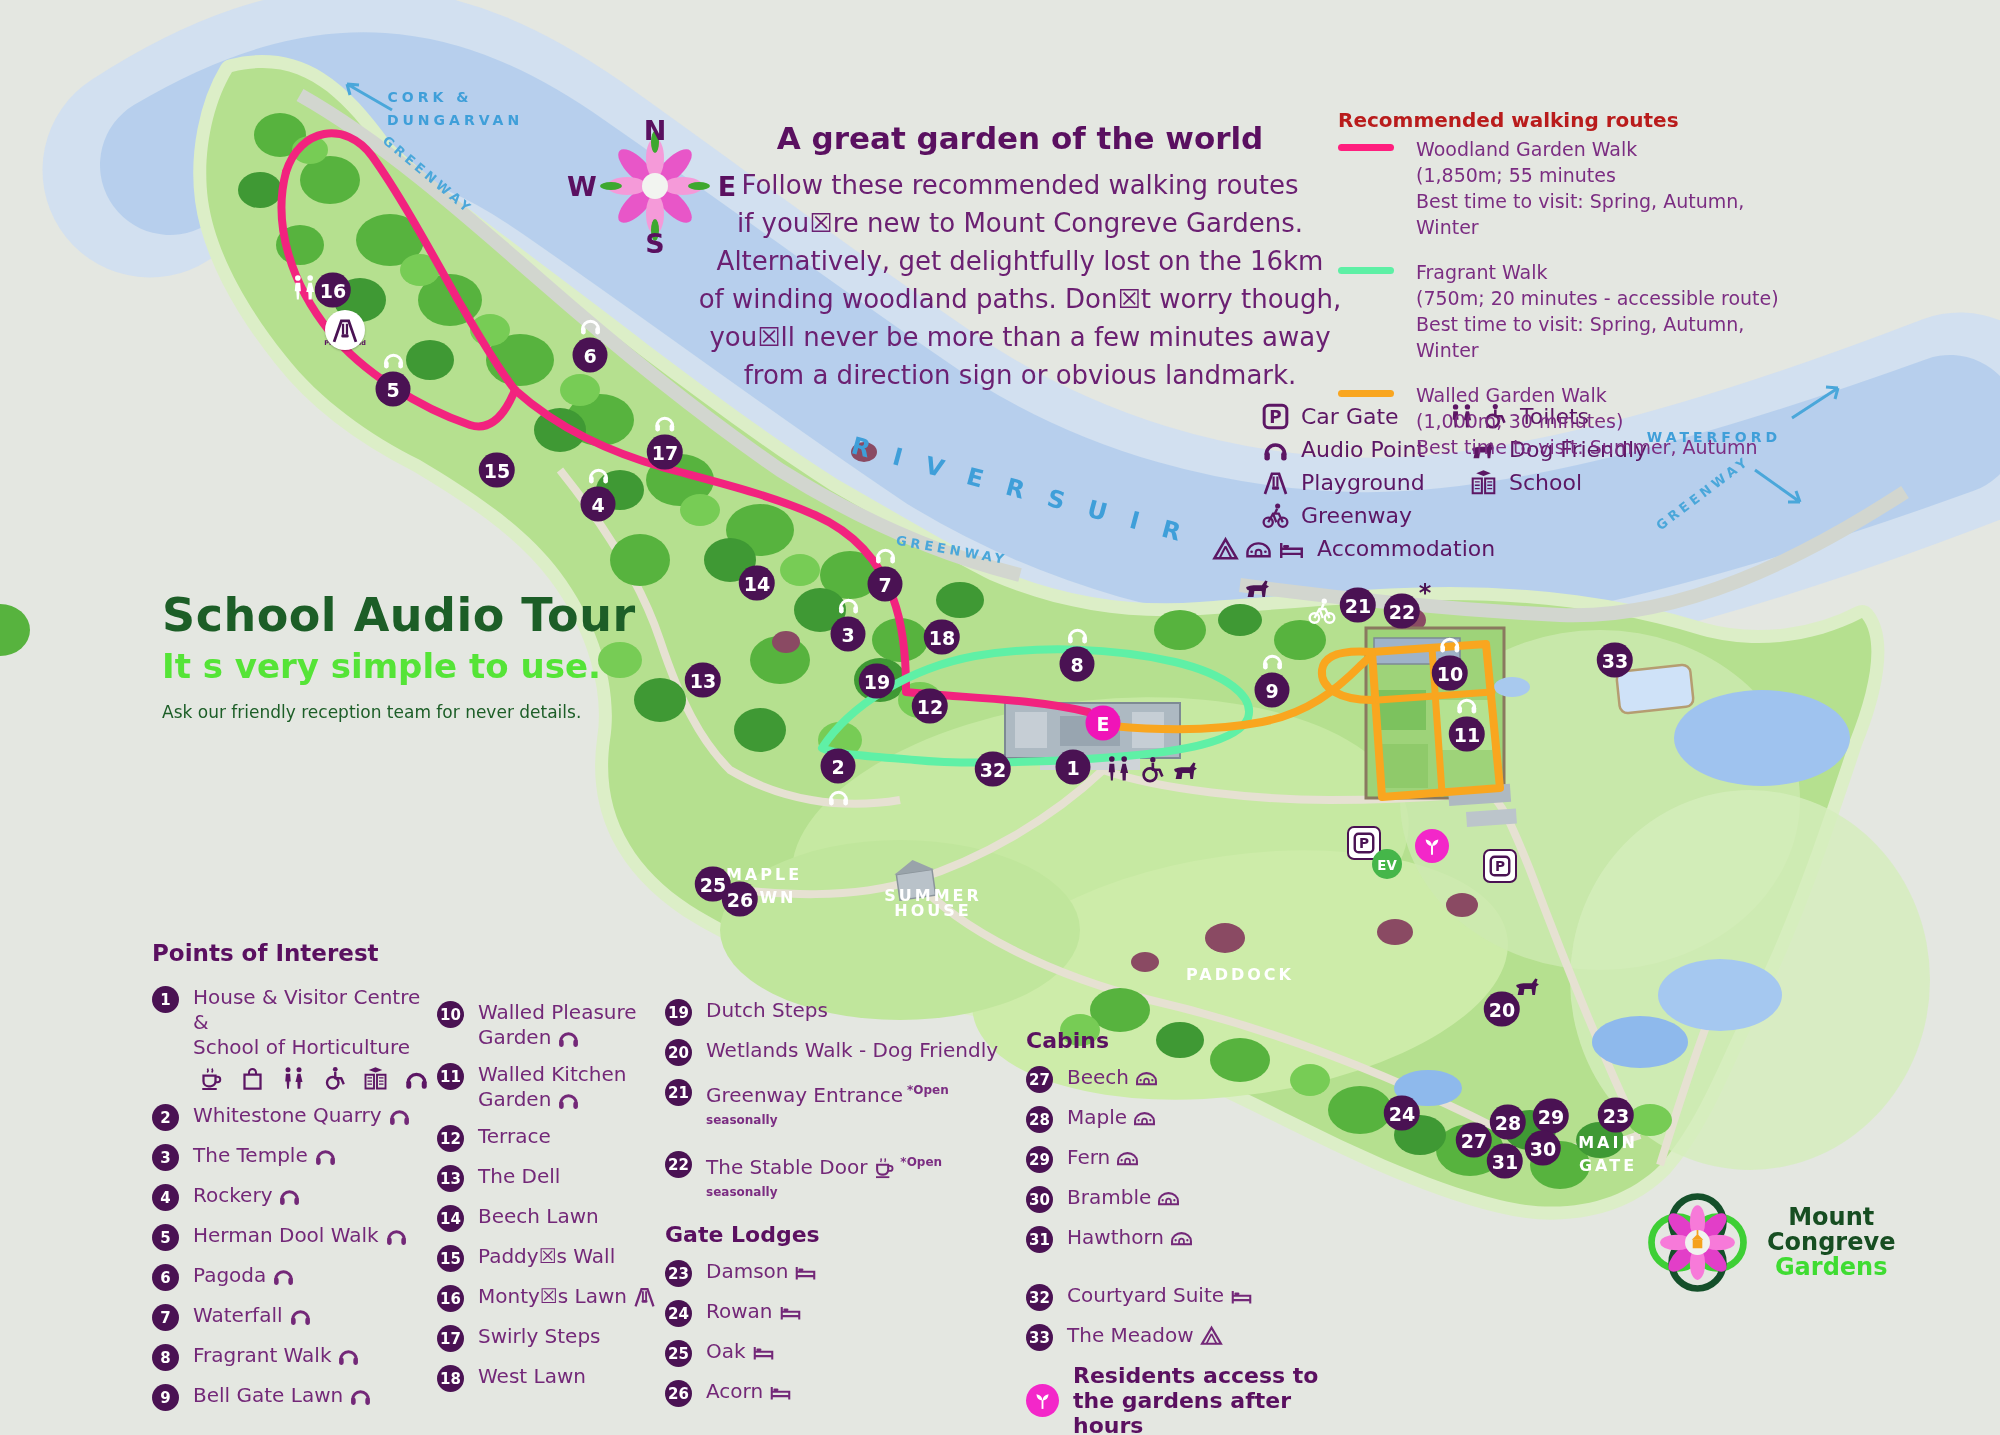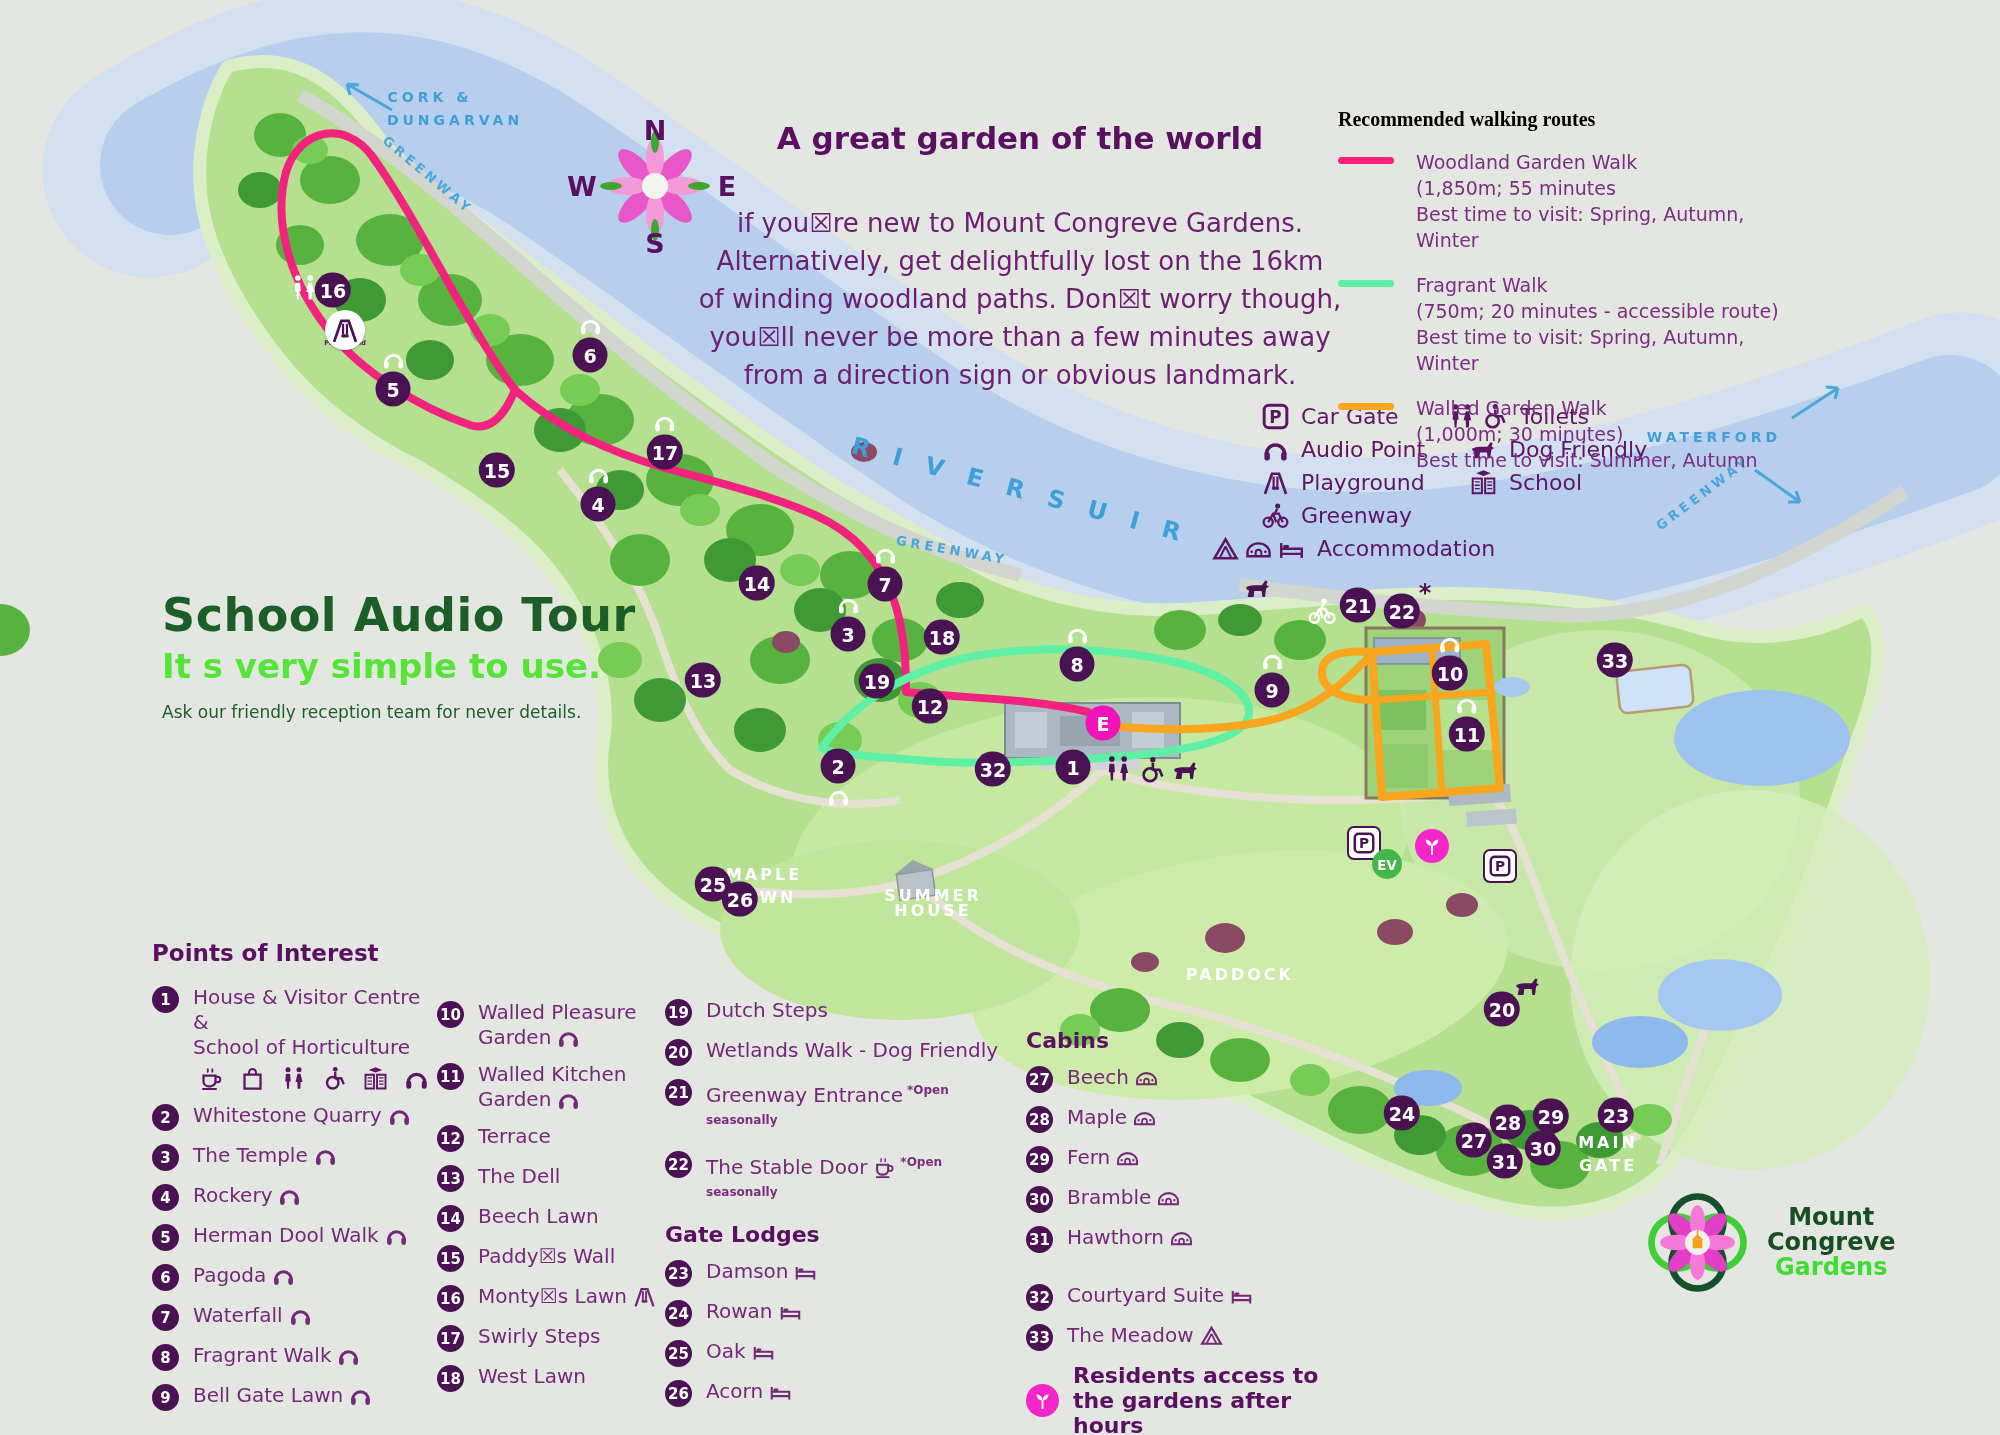--- a/index.html
+++ b/index.html
@@ -37,21 +37,21 @@
   .map-ico.pinkc svg{width:22px;height:22px;}
   .map-ico.evpin{background:#45b649;border-radius:50% 50% 50% 50%;width:30px;height:30px;color:#fff;}
 
   
   .intro{left:690px;top:120px;width:660px;text-align:center;z-index:40;}
   .intro h1{margin:0 0 10px 0;font-size:31px;font-weight:800;color:#5a1060;}
   .intro p{margin:0;font-size:26px;line-height:38px;color:#6b2072;}
 
   
   .routes{left:1338px;top:108px;width:470px;z-index:40;color:#6b2072;}
-  .routes h2{margin:0 0 18px 0;font-size:20px;font-weight:800;color:#000000;font-family:Liberation Serif, serif;}
+  .routes h2{margin:0 0 4px 0;font-size:20px;font-weight:800;color:#b91c1c;}
   .route-item{display:flex;margin-bottom:19px;}
   .route-swatch{width:56px;height:7px;border-radius:4px;margin:8px 22px 0 0;flex:0 0 auto;}
   .route-text{font-size:19px;line-height:26px;color:#7b2d82;}
 
   
   .iconlegend{z-index:40;color:#5c1664;}
   .leg-row{position:absolute;display:flex;align-items:center;gap:12px;font-size:22px;color:#5c1664;white-space:nowrap;}
   .leg-row svg{width:27px;height:27px;flex:0 0 auto;}
   .leg-row .trio{display:flex;gap:6px;}
 
@@ -681,21 +681,21 @@
       <div class="mk-wrap" style="left: 1616px; top: 1115px; transform: translate(-50%, -50%);">
 
         <div class="mk-badge">23</div>
 
       </div>
     </div>
 
   <div class="abs intro">
     <h1>A great garden of the world</h1>
     <p>
-      <br>
+      <span>Follow these recommended walking routes</span><br>
       <span>if you☒re new to Mount Congreve Gardens.</span><br>
       <span>Alternatively, get delightfully lost on the 16km</span><br>
       <span>of winding woodland paths. Don☒t worry though,</span><br>
       <span>you☒ll never be more than a few minutes away</span><br>
       <span>from a direction sign or obvious landmark.</span>
     </p>
   </div>
 
   <div class="abs routes">
     <h2>Recommended walking routes</h2>

